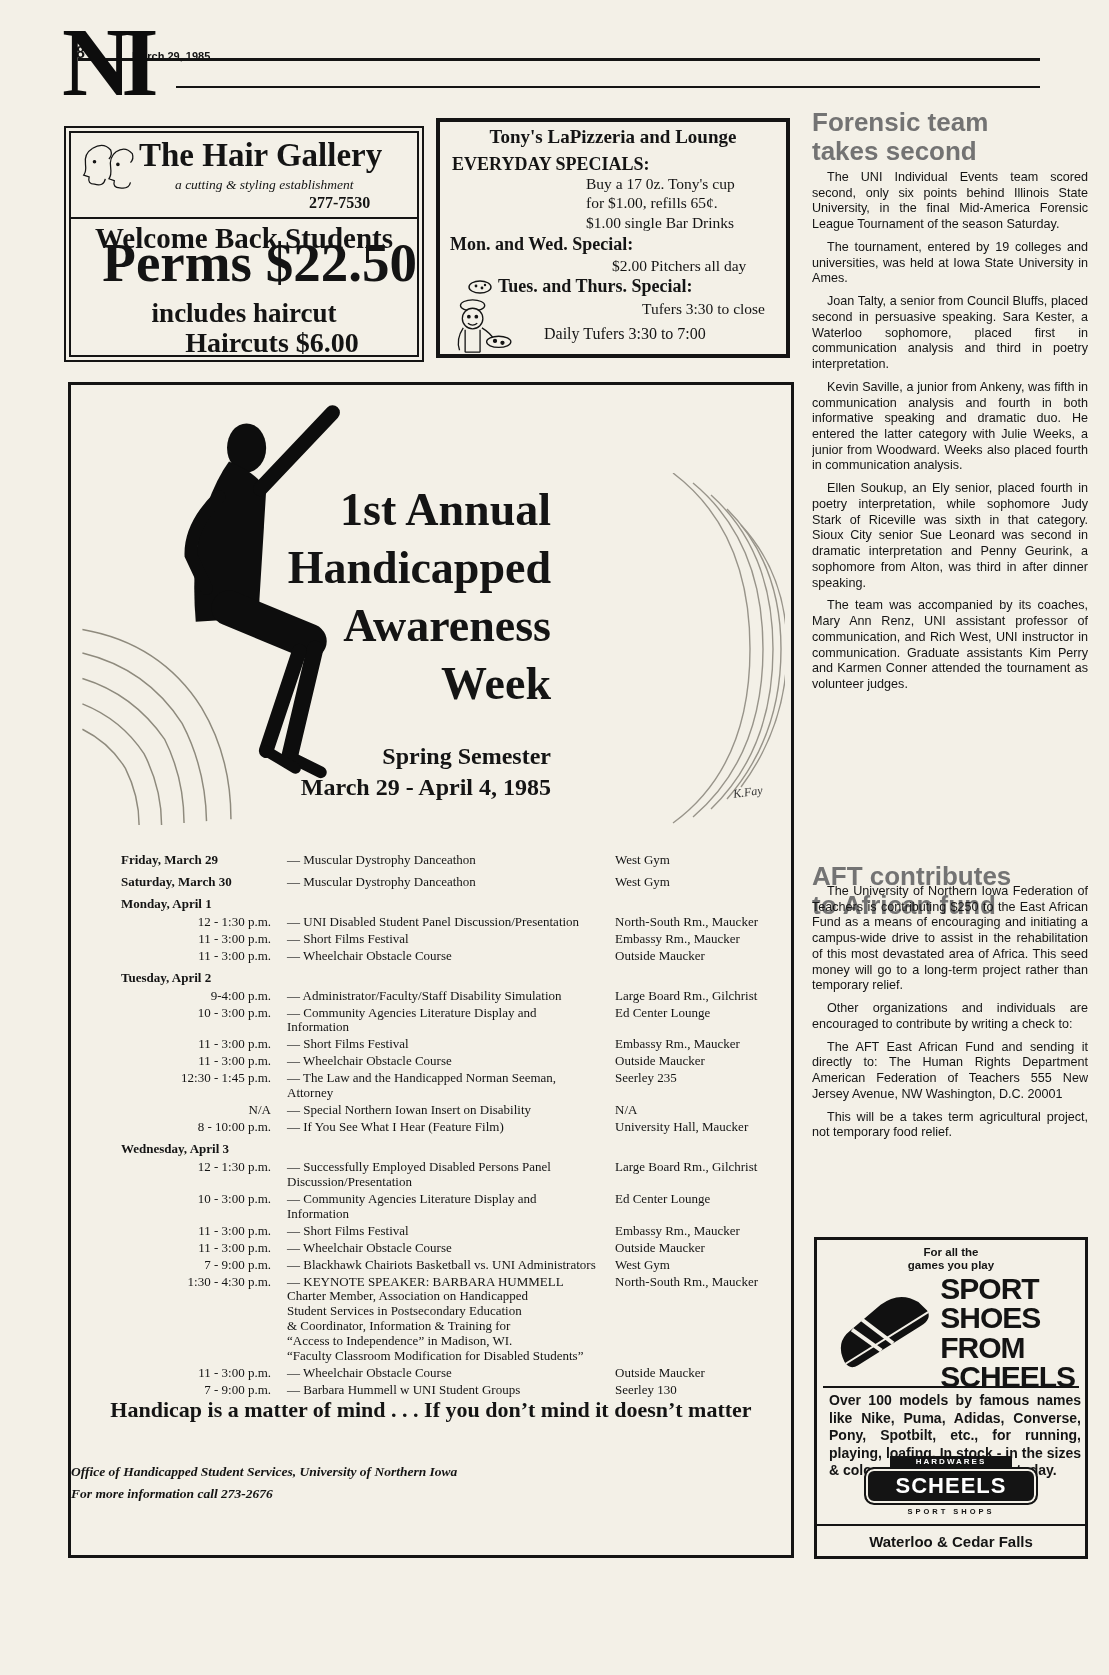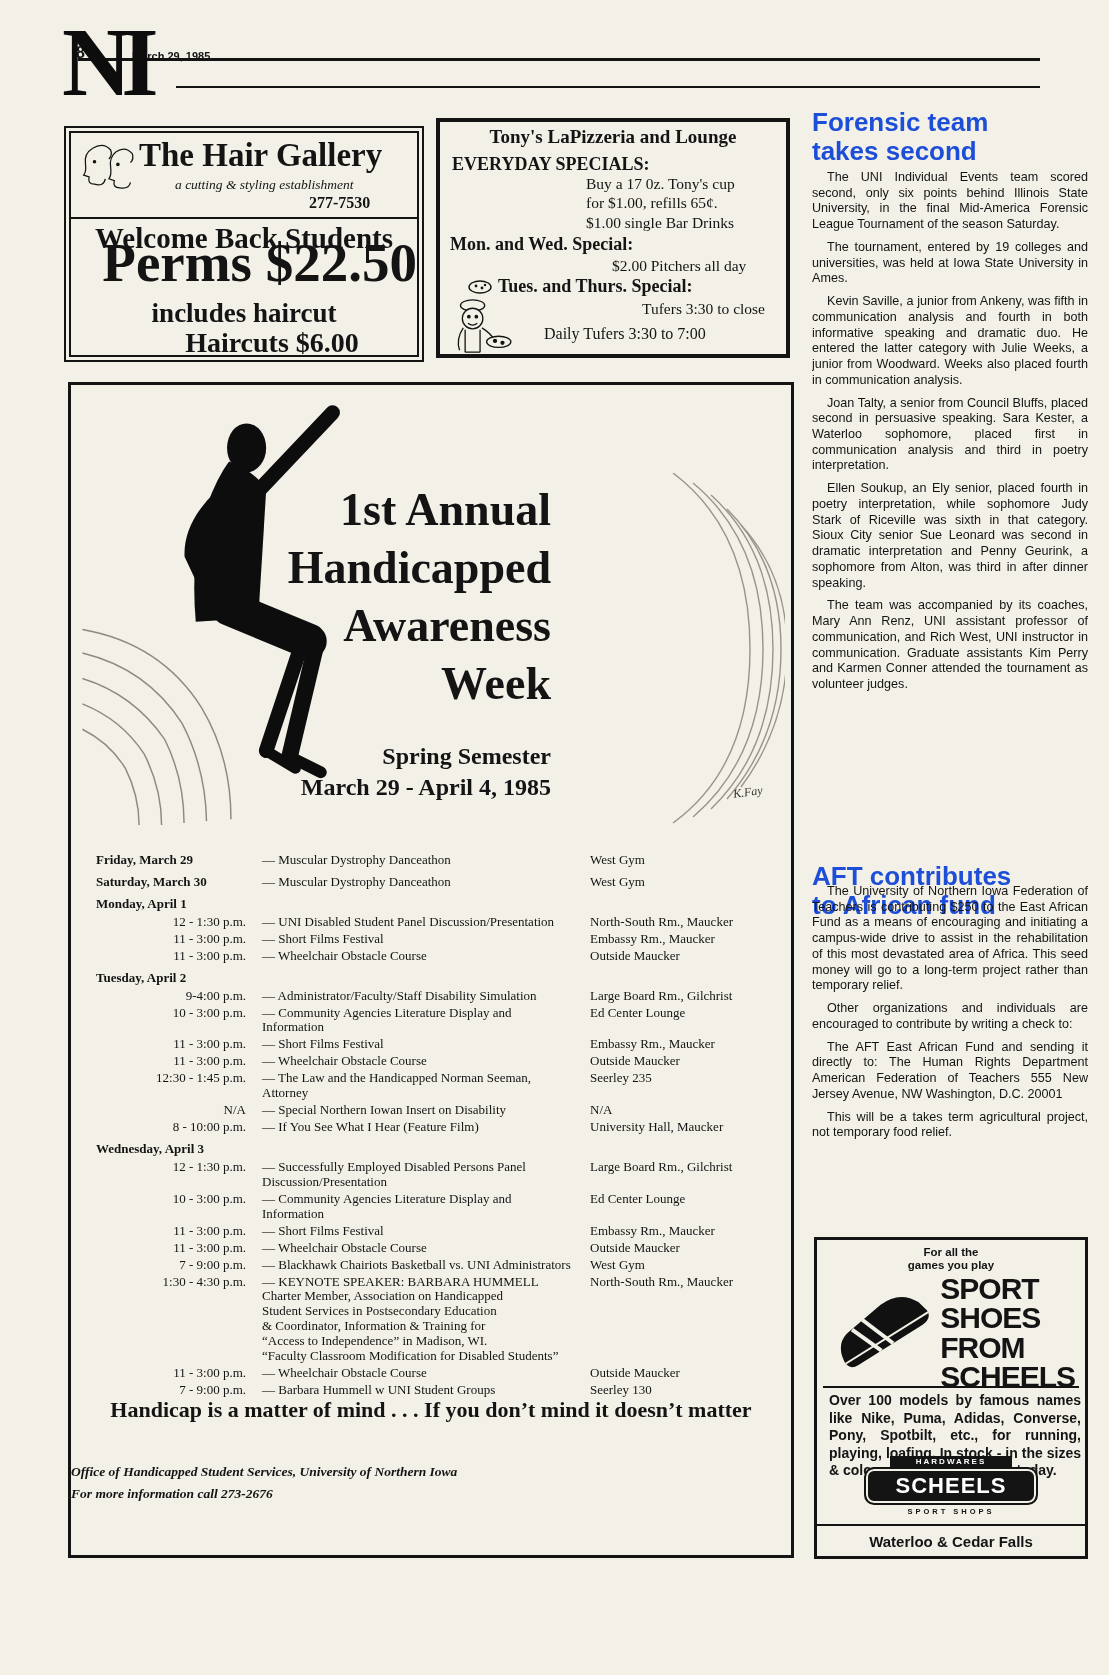--- a/index.html
+++ b/index.html
@@ -39,37 +39,37 @@
   #tony-everyday{position:absolute;left:12px;top:32px;font-weight:bold;font-size:18px;}
   #tony-lines{position:absolute;left:146px;top:52px;font-size:15.5px;line-height:1.25;}
   #tony-monwed{position:absolute;left:10px;top:112px;font-weight:bold;font-size:18px;}
   #tony-pitchers{position:absolute;left:172px;top:135px;font-size:15.5px;}
   #tony-tuethu{position:absolute;left:28px;top:154px;font-weight:bold;font-size:18px;display:flex;align-items:center;gap:6px;}
   #tony-tufers{position:absolute;left:202px;top:178px;font-size:15.5px;}
   #tony-chef{position:absolute;left:8px;top:176px;width:66px;height:56px;}
   #tony-daily{position:absolute;left:104px;top:203px;font-size:16px;}
 
   
-  .headline{font-family:"Liberation Sans",sans-serif;font-weight:bold;font-size:26px;line-height:1.1;color:#1d4ed8;}
+  .headline{font-family:"Liberation Sans",sans-serif;font-weight:bold;font-size:26px;line-height:1.1;color:#737373;}
   #forensic-hl{left:812px;top:108px;width:276px;}
   #forensic-body{left:812px;top:170px;width:276px;height:646px;overflow:hidden;}
   #aft-hl{left:812px;top:820px;width:276px;margin-top:42px;}
   #aft-body{left:812px;top:884px;width:276px;height:348px;overflow:hidden;}
   .article-p{font:12.6px/1.25 "Liberation Sans",sans-serif;text-align:justify;text-indent:15px;margin:0 0 7px;}
 
   
   #main-ad{left:68px;top:382px;width:726px;height:1176px;border:3px solid #141414;box-sizing:border-box;position:absolute;background:transparent;}
   #figure-svg{position:absolute;left:8px;top:12px;width:300px;height:430px;}
   #arcs-right{position:absolute;right:6px;top:88px;width:130px;height:352px;}
   #signature{position:absolute;right:28px;top:400px;font-style:italic;font-size:12px;color:#333;transform:rotate(-8deg);}
   #aw-title{position:absolute;left:180px;top:96px;width:300px;text-align:right;font-weight:bold;font-size:46px;line-height:1.26;}
   #aw-sub{position:absolute;left:180px;top:356px;width:300px;text-align:right;font-weight:bold;font-size:24px;line-height:1.3;}
   #schedule{position:absolute;left:0;top:468px;width:100%;box-sizing:border-box;font-size:13px;line-height:1.15;}
   .sched-row{display:grid;grid-template-columns:150px 312px 1fr;column-gap:16px;
-    padding-left:25px;padding-right:8px;margin-bottom:2px;}
+    padding-left:50px;padding-right:8px;margin-bottom:2px;}
   .sched-dayrow{margin-top:7px;margin-bottom:3px;}
   .sched-inline{margin-bottom:7px;}
   .sched-day{font-weight:bold;}
   .sched-time{text-align:right;}
   .sched-desc{white-space:pre-line;}
   #aw-tagline{position:absolute;left:0;top:1012px;width:100%;text-align:center;font-weight:bold;font-size:22px;}
   #aw-office{position:absolute;left:0;top:1076px;width:100%;text-align:left;font-weight:bold;font-size:13.5px;line-height:1.6;font-style:italic;}
 
   
   #scheels-ad{left:814px;top:1237px;width:274px;height:322px;border:3px solid #141414;box-sizing:border-box;position:absolute;font-family:"Liberation Sans",sans-serif;}
@@ -155,22 +155,22 @@
     <div id="tony-daily">Daily Tufers 3:30 to 7:00</div>
   </div>
 
   <div id="forensic-hl" class="abs headline">
     <div>Forensic team</div>
     <div>takes second</div>
   </div>
   <div id="forensic-body" class="abs">
       <p class="article-p">The UNI Individual Events team scored second, only six points behind Illinois State University, in the final Mid-America Forensic League Tournament of the season Saturday.</p>
       <p class="article-p">The tournament, entered by 19 colleges and universities, was held at Iowa State University in Ames.</p>
+      <p class="article-p">Joan Talty, a senior from Council Bluffs, placed second in persuasive speaking. Sara Kester, a Waterloo sophomore, placed first in communication analysis and third in poetry interpretation.</p>
       <p class="article-p">Kevin Saville, a junior from Ankeny, was fifth in communication analysis and fourth in both informative speaking and dramatic duo. He entered the latter category with Julie Weeks, a junior from Woodward. Weeks also placed fourth in communication analysis.</p>
-      <p class="article-p">Joan Talty, a senior from Council Bluffs, placed second in persuasive speaking. Sara Kester, a Waterloo sophomore, placed first in communication analysis and third in poetry interpretation.</p>
       <p class="article-p">Ellen Soukup, an Ely senior, placed fourth in poetry interpretation, while sophomore Judy Stark of Riceville was sixth in that category. Sioux City senior Sue Leonard was second in dramatic interpretation and Penny Geurink, a sophomore from Alton, was third in after dinner speaking.</p>
       <p class="article-p">The team was accompanied by its coaches, Mary Ann Renz, UNI assistant professor of communication, and Rich West, UNI instructor in communication. Graduate assistants Kim Perry and Karmen Conner attended the tournament as volunteer judges.</p>
     </div>
 
   <div id="aft-hl" class="abs headline">
     <div>AFT contributes</div>
     <div>to African fund</div>
   </div>
   <div id="aft-body" class="abs">
       <p class="article-p">The University of Northern Iowa Federation of Teachers is contributing $250 to the East African Fund as a means of encouraging and initiating a campus-wide drive to assist in the rehabilitation of this most devastated area of Africa. This seed money will go to a long-term project rather than temporary relief.</p>

